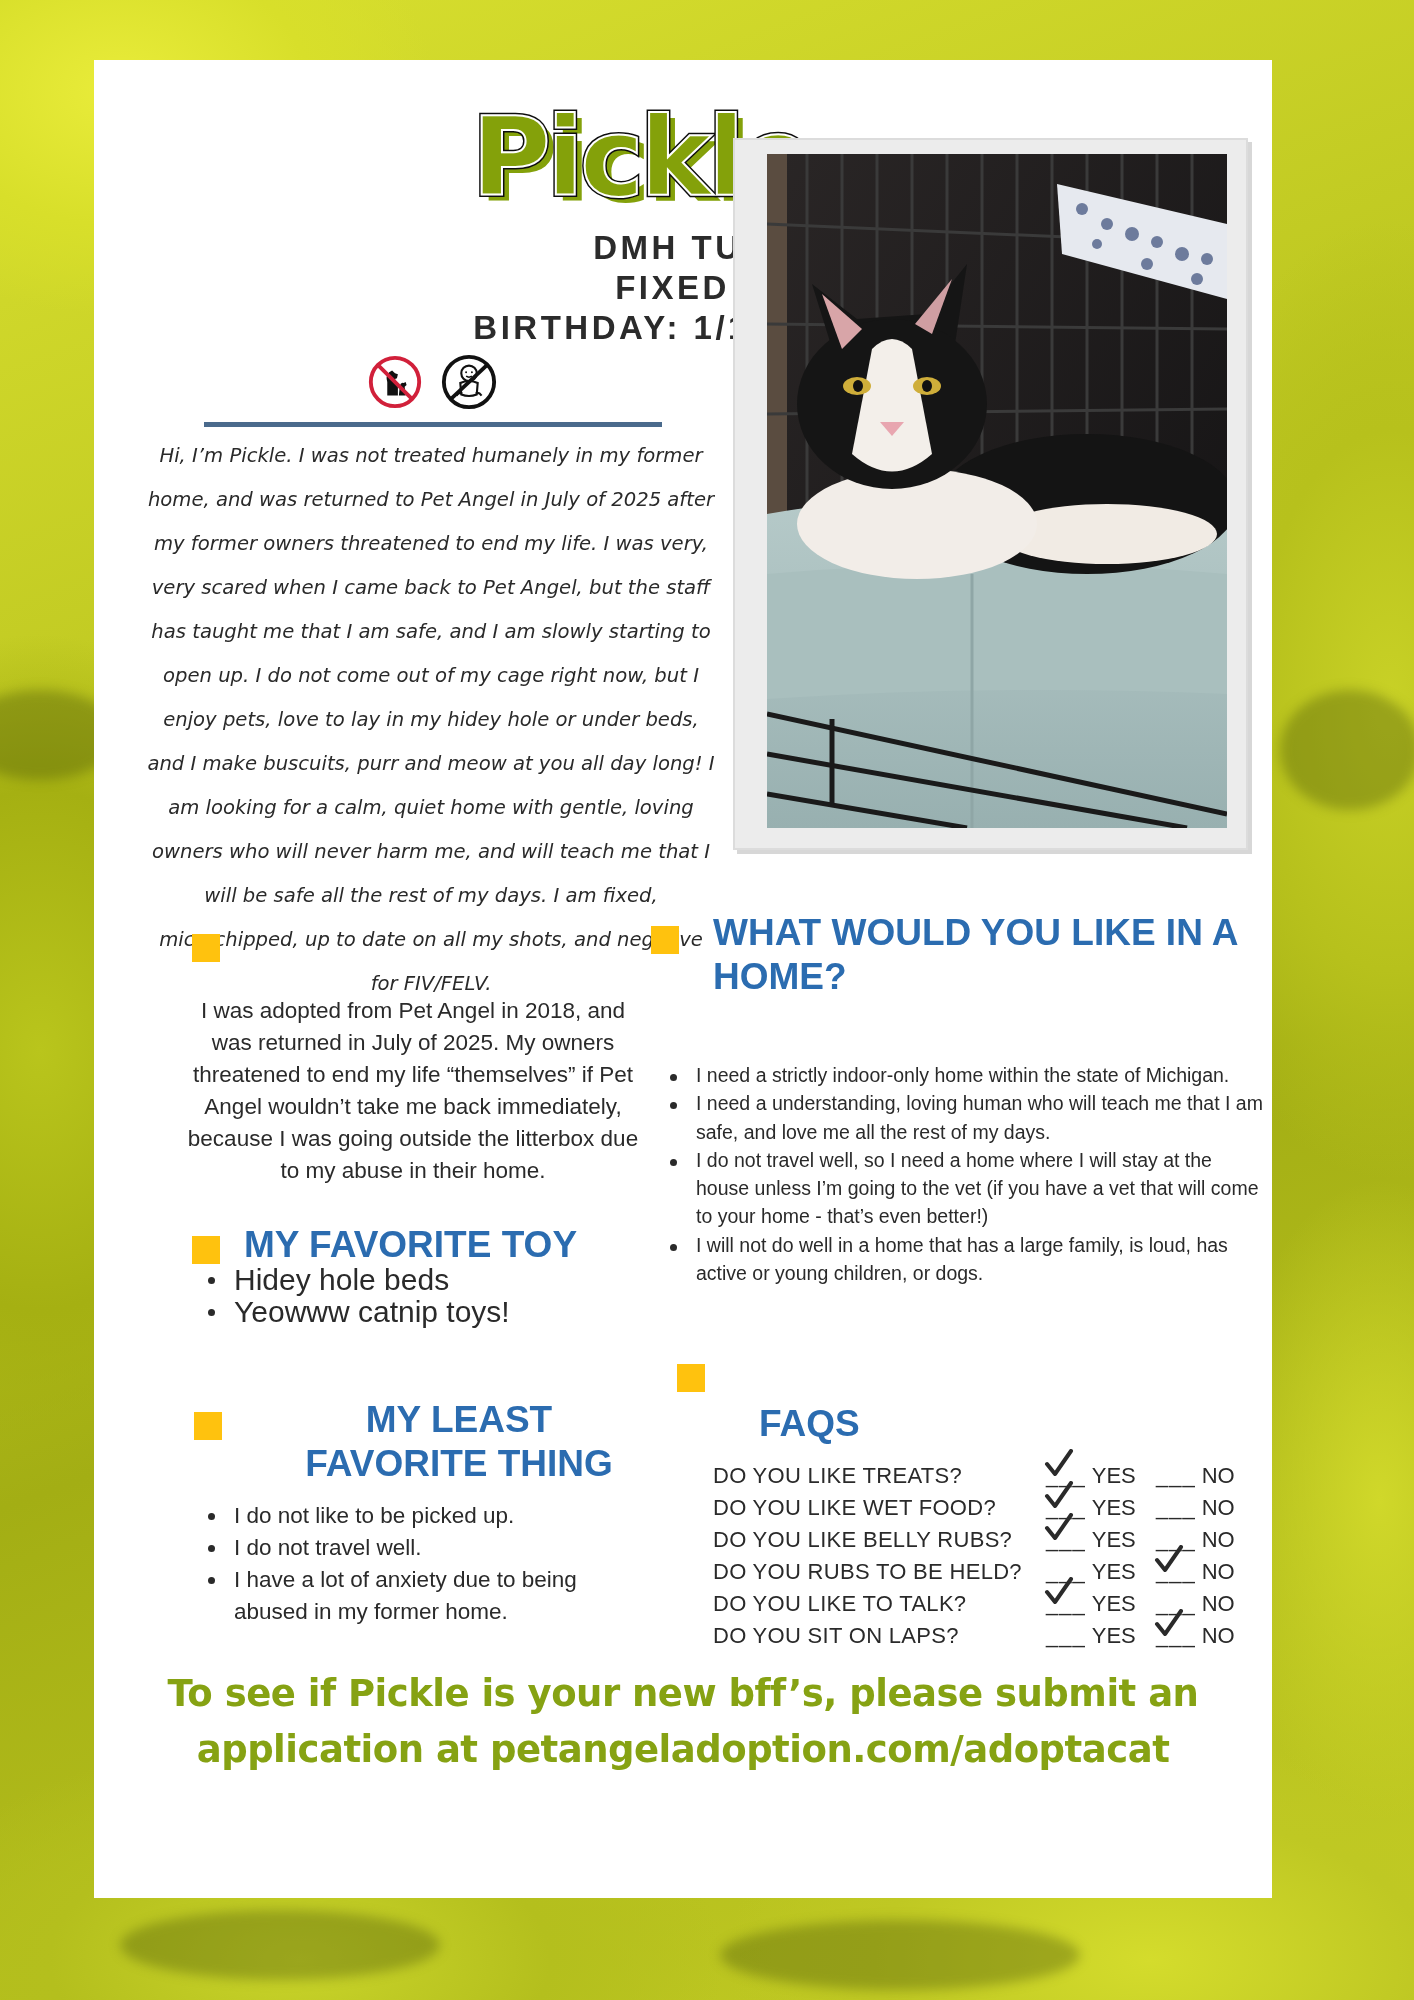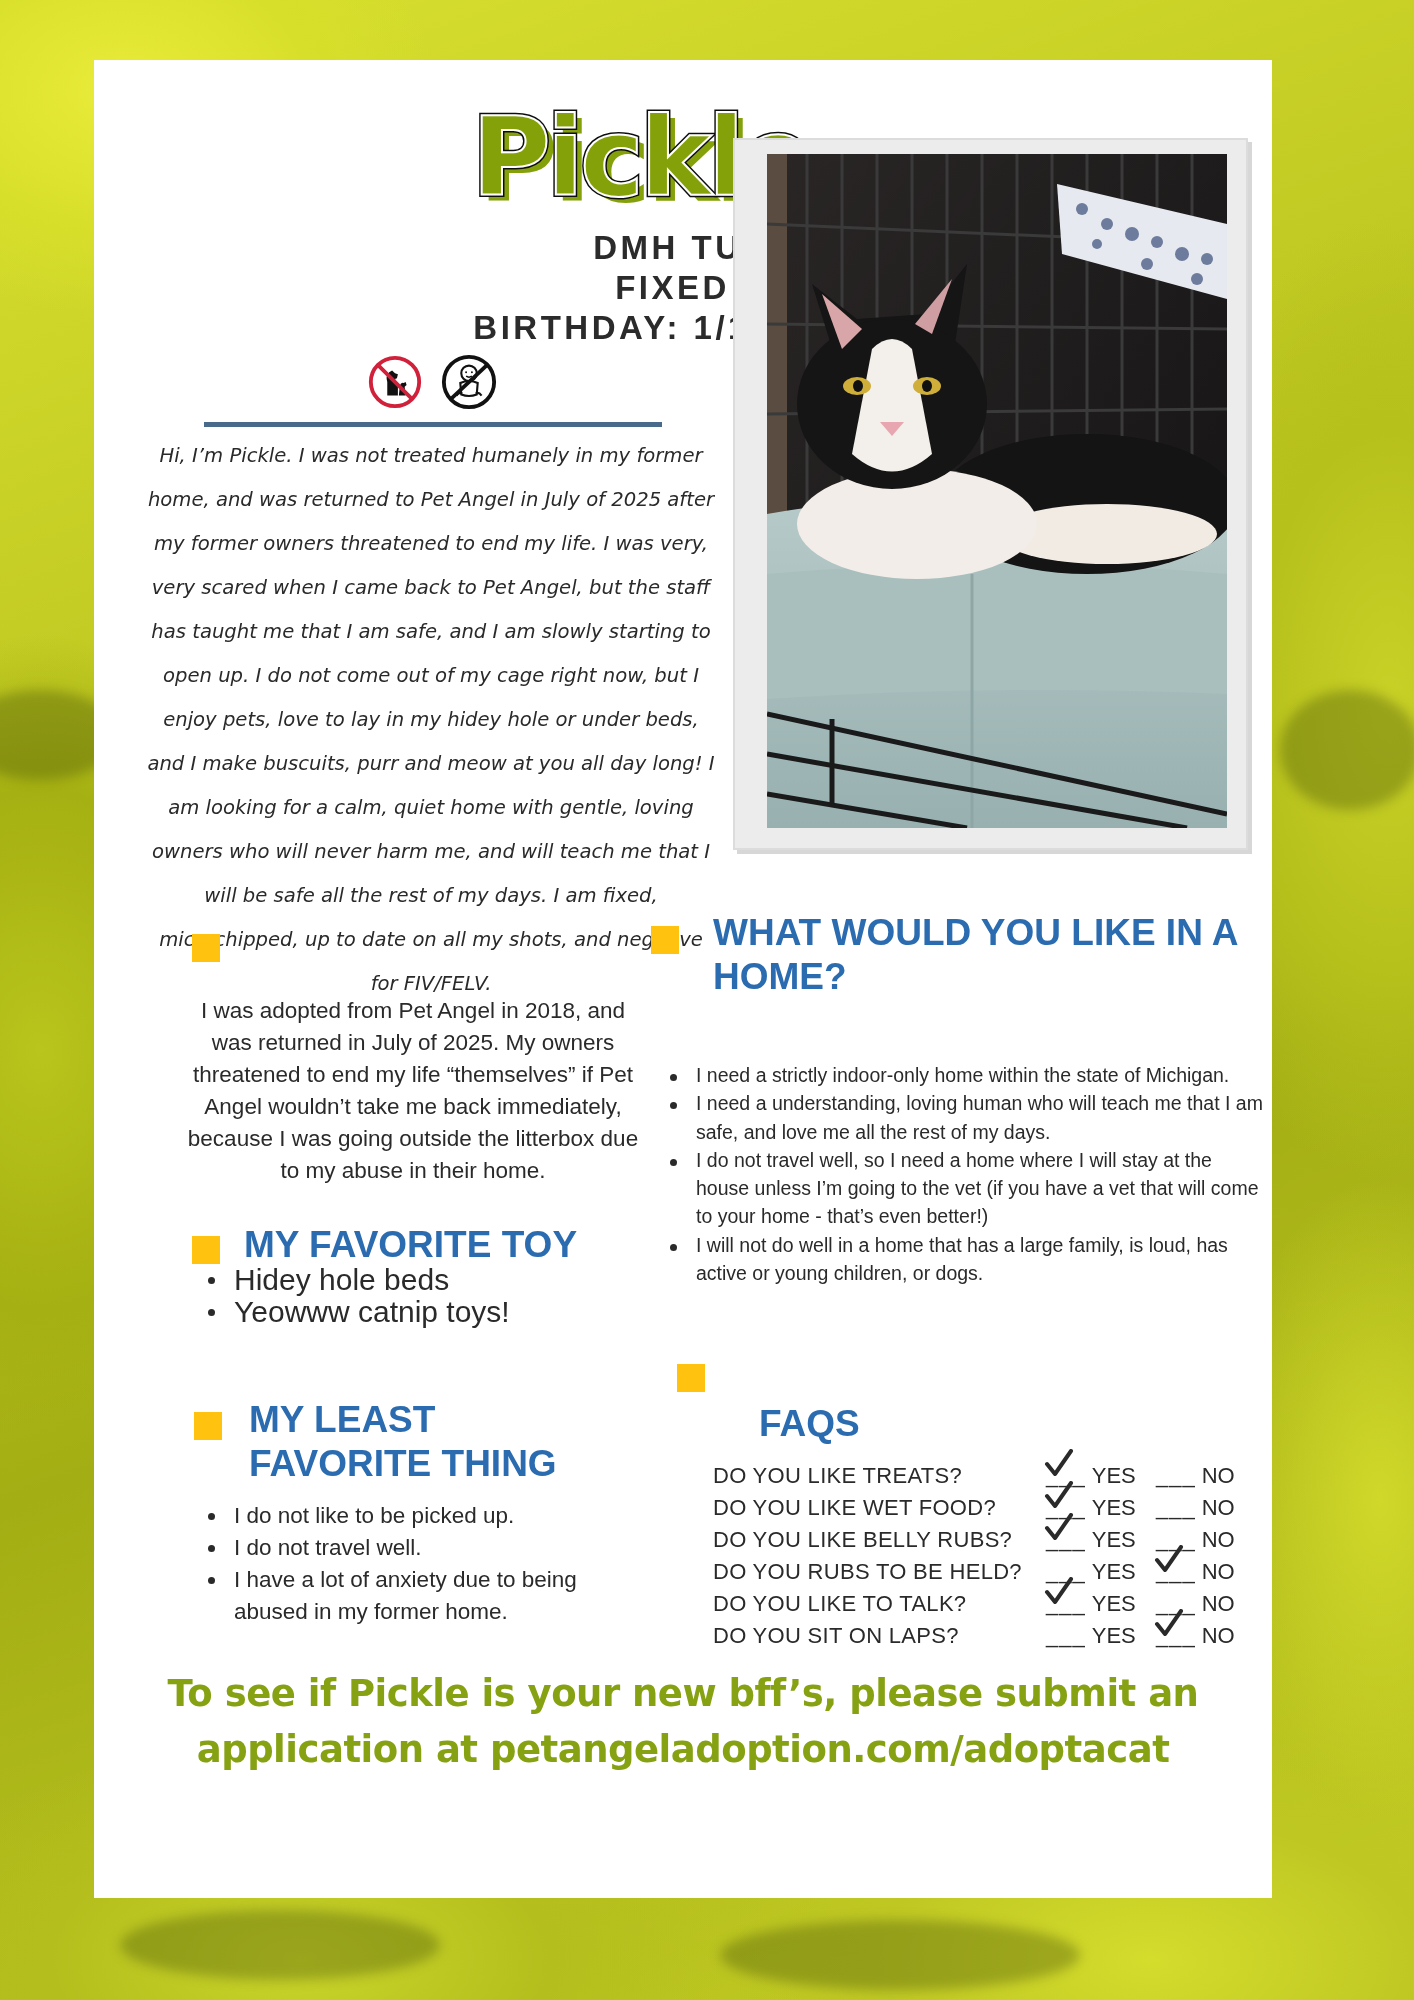--- a/index.html
+++ b/index.html
@@ -261,21 +261,21 @@
   <p class="body-text" style="left:84px;top:935px;width:470px;text-align:center;font-family:'Liberation Sans',sans-serif;font-size:22.5px;line-height:32px;">I was adopted from Pet Angel in 2018, and was returned in July of 2025. My owners threatened to end my life “themselves” if Pet Angel wouldn’t take me back immediately, because I was going outside the litterbox due to my abuse in their home.</p>
 
   <div class="sq" style="left:98px;top:1176px;"></div>
   <div class="sec-head" style="left:150px;top:1163px;width:420px;">MY FAVORITE TOY</div>
   <ul class="bullets body-text" style="left:110px;top:1204px;width:460px;font-family:'Liberation Sans',sans-serif;font-size:30px;line-height:32px;">
     <li>Hidey hole beds</li>
     <li>Yeowww catnip toys!</li>
   </ul>
 
   <div class="sq" style="left:100px;top:1352px;"></div>
-  <div class="sec-head" style="left:155px;top:1390px;width:420px;transform:translateY(-52px);">
+  <div class="sec-head" style="left:155px;top:1390px;width:420px;transform:translateY(-52px);text-align:center;">
     <div>MY LEAST</div>
     <div>FAVORITE THING</div>
   </div>
   <ul class="bullets body-text" style="left:110px;top:1440px;width:440px;font-family:'Liberation Sans',sans-serif;font-size:22.5px;line-height:32px;">
     <li>I do not like to be picked up.</li>
     <li>I do not travel well.</li>
     <li>I have a lot of anxiety due to being abused in my former home.</li>
   </ul>
 
   <div class="sq" style="left:557px;top:866px;"></div>

